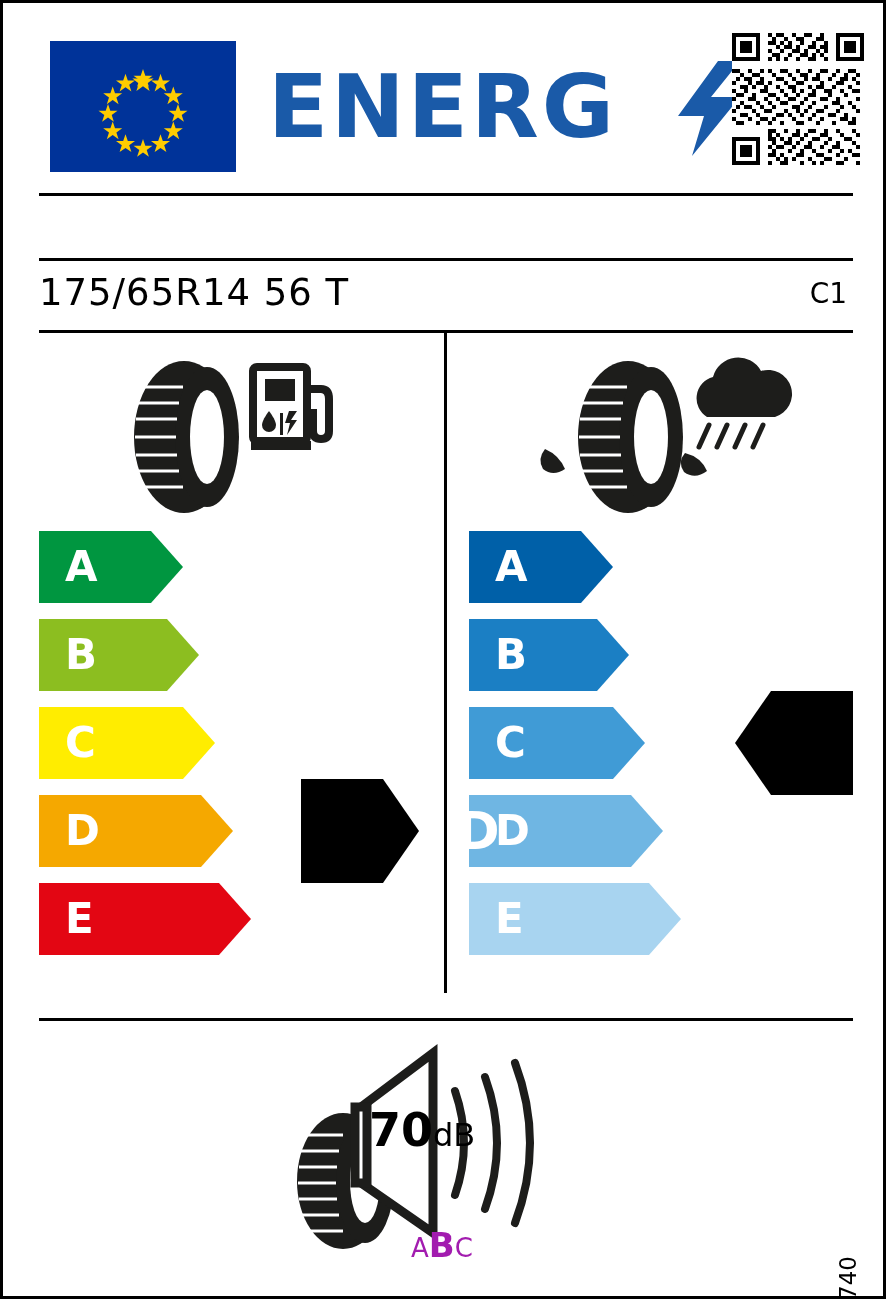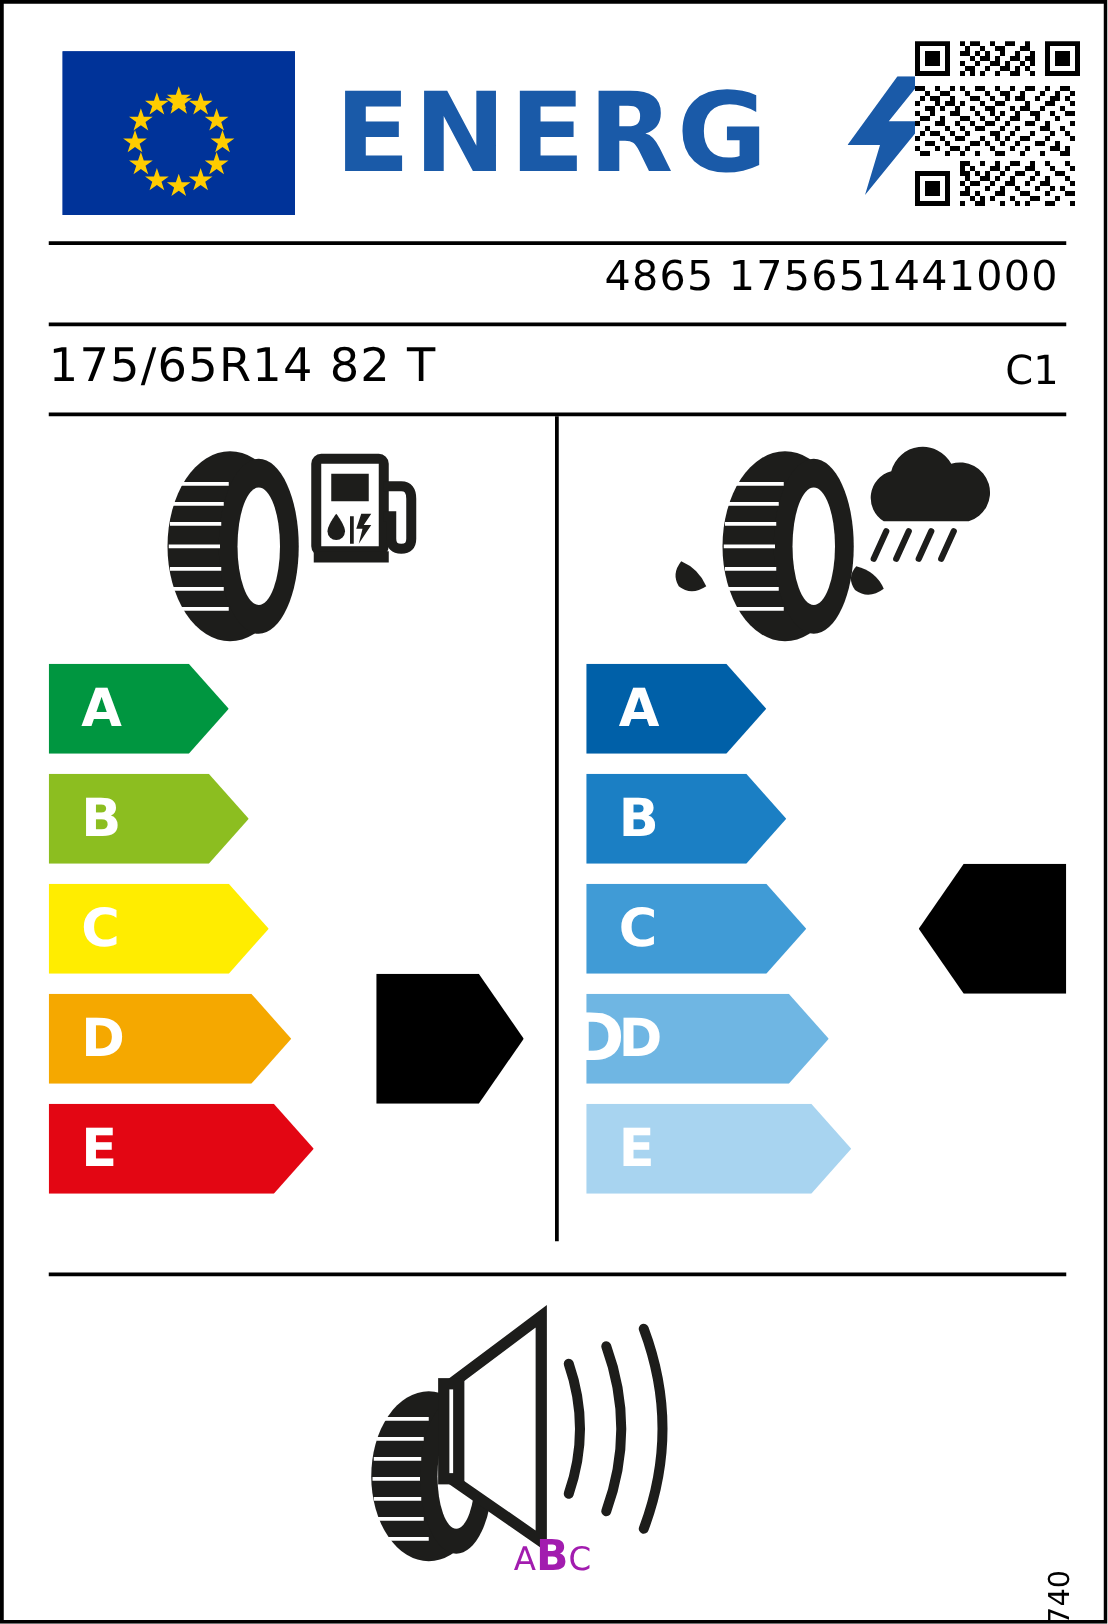--- a/index.html
+++ b/index.html
@@ -100,21 +100,21 @@
     left: 36px;
     top: 268px;
     font-size: 37px;
     color: #000;
     letter-spacing: 1px;
   }
   .tyre-class {
     position: absolute;
     right: 36px;
     top: 274px;
-    font-size: 32px;
+    font-size: 28px;
     color: #000;
   }
 
   
   .v-divider {
     position: absolute;
     left: 441px;
     top: 330px;
     width: 3px;
     height: 660px;
@@ -498,22 +498,21 @@
         </g>
       </svg>
     </div>
   </div>
 
   <div class="rule rule-1"></div>
   <div class="rule rule-2"></div>
   <div class="rule rule-3"></div>
   <div class="rule rule-4"></div>
 
-  <div class="supplier-code">4865 175651441000</div>
-  <div class="tyre-size">175/65R14 82 T</div>
+  <div class="tyre-size">175/65R14 56 T</div>
   <div class="tyre-class">C1</div>
 
   <div class="v-divider"></div>
 
   <div class="pictos">
     <svg width="886" height="175" viewBox="0 0 886 175">
 
       <g transform="translate(126,8)">
         <ellipse cx="55" cy="78" rx="50" ry="76" fill="#1d1d1b"></ellipse>
         <ellipse cx="78" cy="78" rx="32" ry="70" fill="#1d1d1b"></ellipse>
@@ -688,20 +687,23 @@
 
         <g fill="none" stroke="#1d1d1b" stroke-width="8" stroke-linecap="round">
           <path d="M452 58 q18 52 0 104"></path>
           <path d="M482 44 q24 66 0 132"></path>
           <path d="M512 30 q30 80 0 160"></path>
         </g>
       </g>
     </svg>
   </div>
 
+  <div class="noise-db">
+    <span>70</span><span class="unit">dB</span>
+  </div>
 
   <div class="noise-classes">
     <span>A</span><span class="sel">B</span><span>C</span>
   </div>
 
   <div class="regulation">2020/740</div>
 
 </div>
 
 </body></html>

